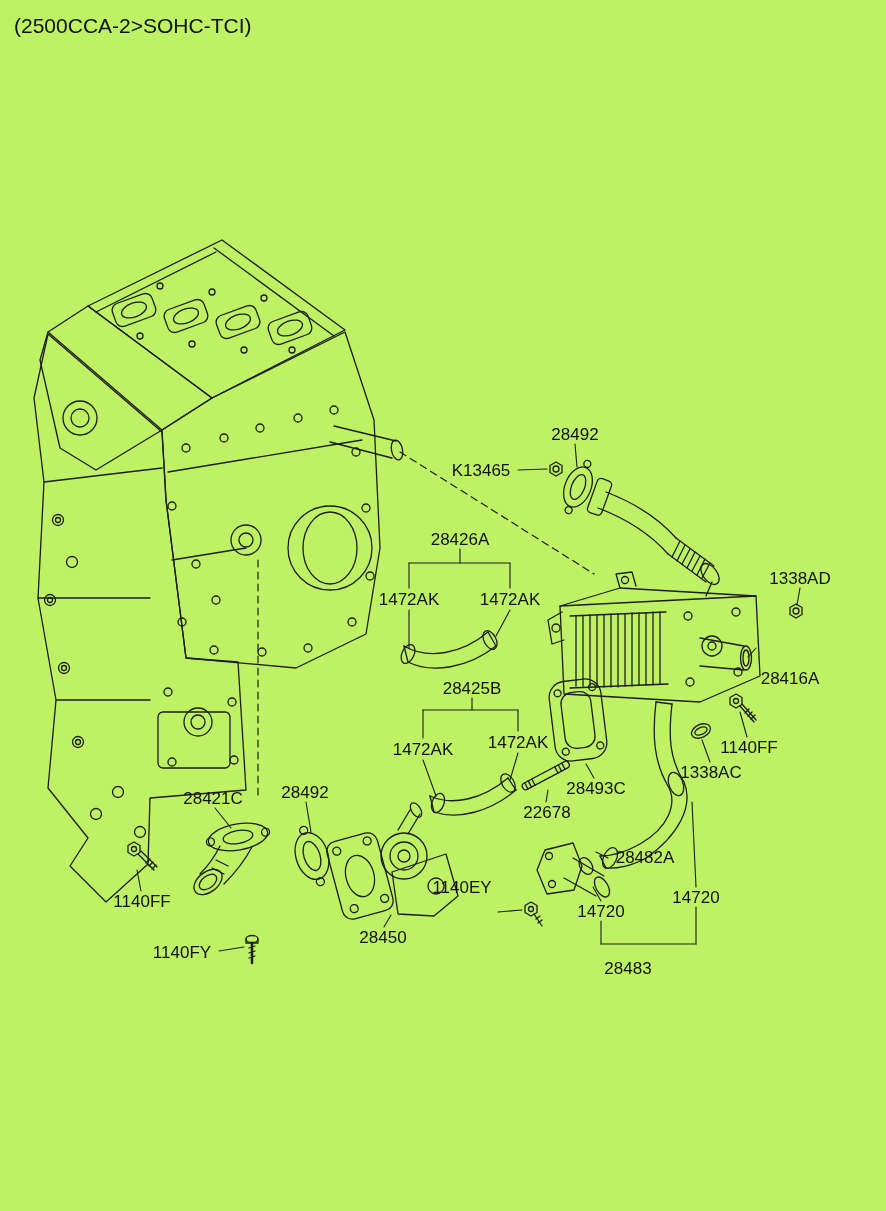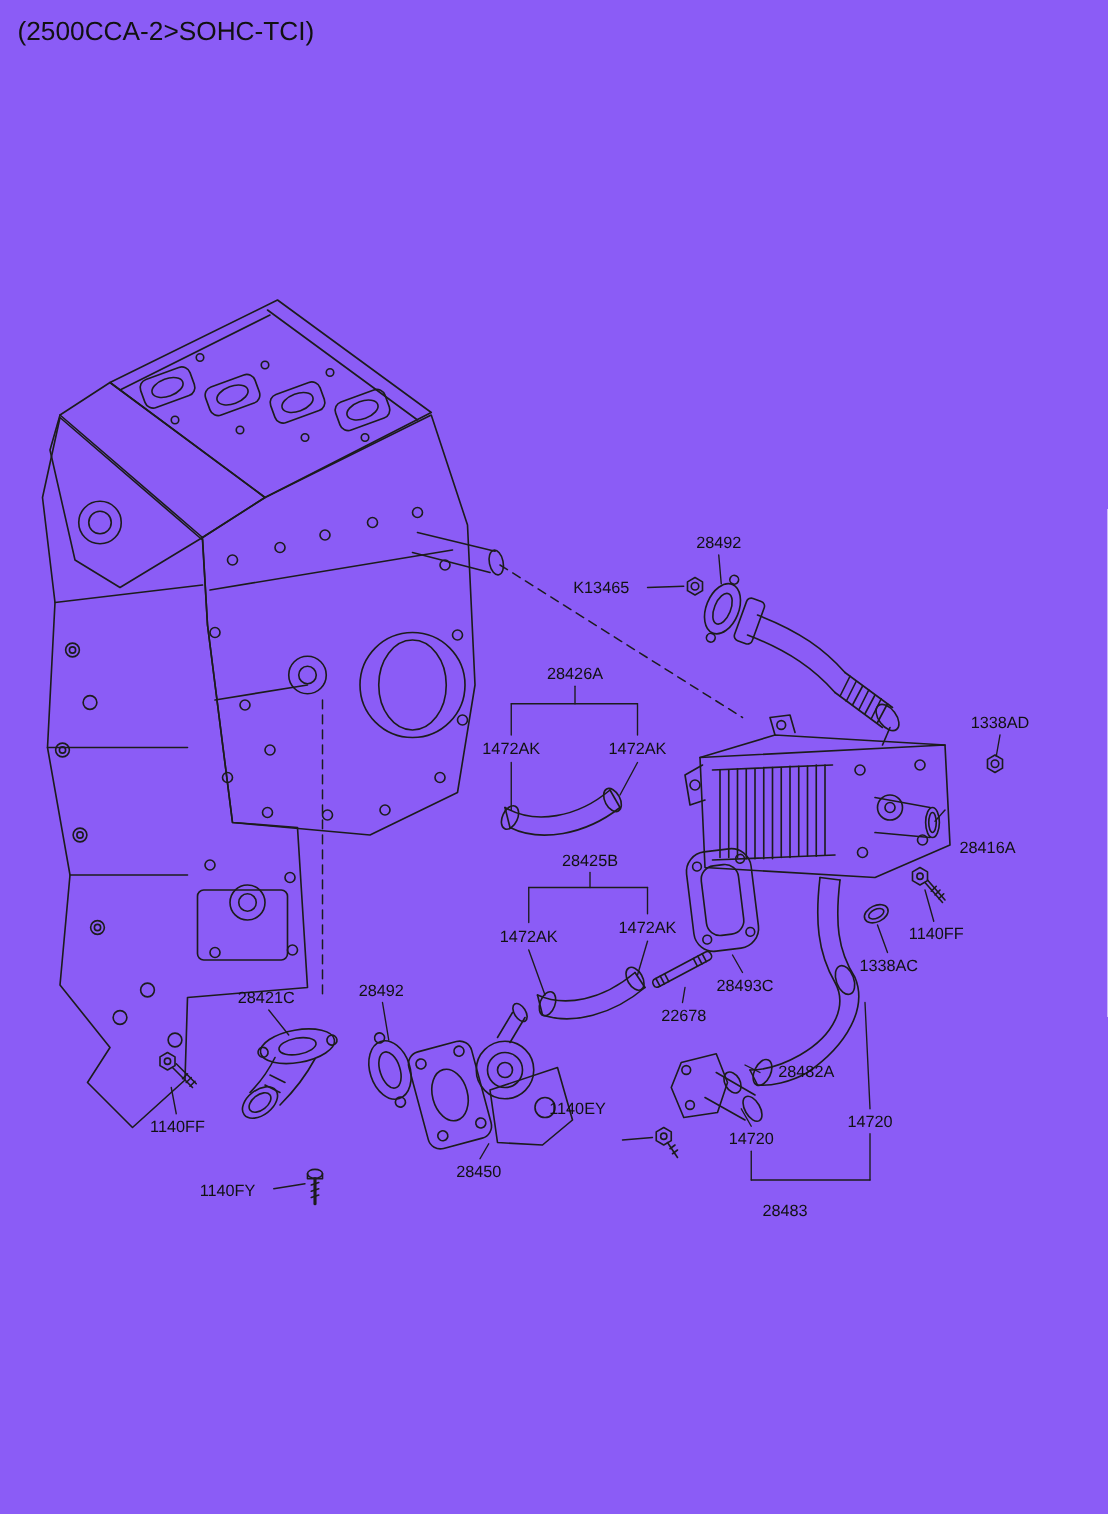--- a/index.html
+++ b/index.html
@@ -1,27 +1,27 @@
 <!DOCTYPE html>
 <html><head>
 <meta charset="utf-8">
 <style>
   html,body{margin:0;padding:0;background:#fff;}
   .stage{
-    position:relative;width:886px;height:1211px;background:#8b5cf6;
+    position:relative;width:886px;height:1211px;background:#bef264;
     font-family:"Liberation Sans",sans-serif;overflow:hidden;text-decoration:underline;
   }
   .stage svg{position:absolute;left:0;top:0;}
   .diagram-title{
     position:absolute;left:14px;top:14px;font-size:21px;color:#111;
     white-space:nowrap;
   }
   .lbl{
     position:absolute;transform:translate(-50%,-50%);
-    font-size:13px;color:#111;white-space:nowrap;line-height:1;
+    font-size:17px;color:#111;white-space:nowrap;line-height:1;
   }
 </style>
 </head>
 <body>
 
 <div class="stage">
 
   <svg width="886" height="1211" viewBox="0 0 886 1211">
     <g stroke="#1c1c1c" fill="none" stroke-width="1.3" stroke-linecap="round" stroke-linejoin="round">
 

